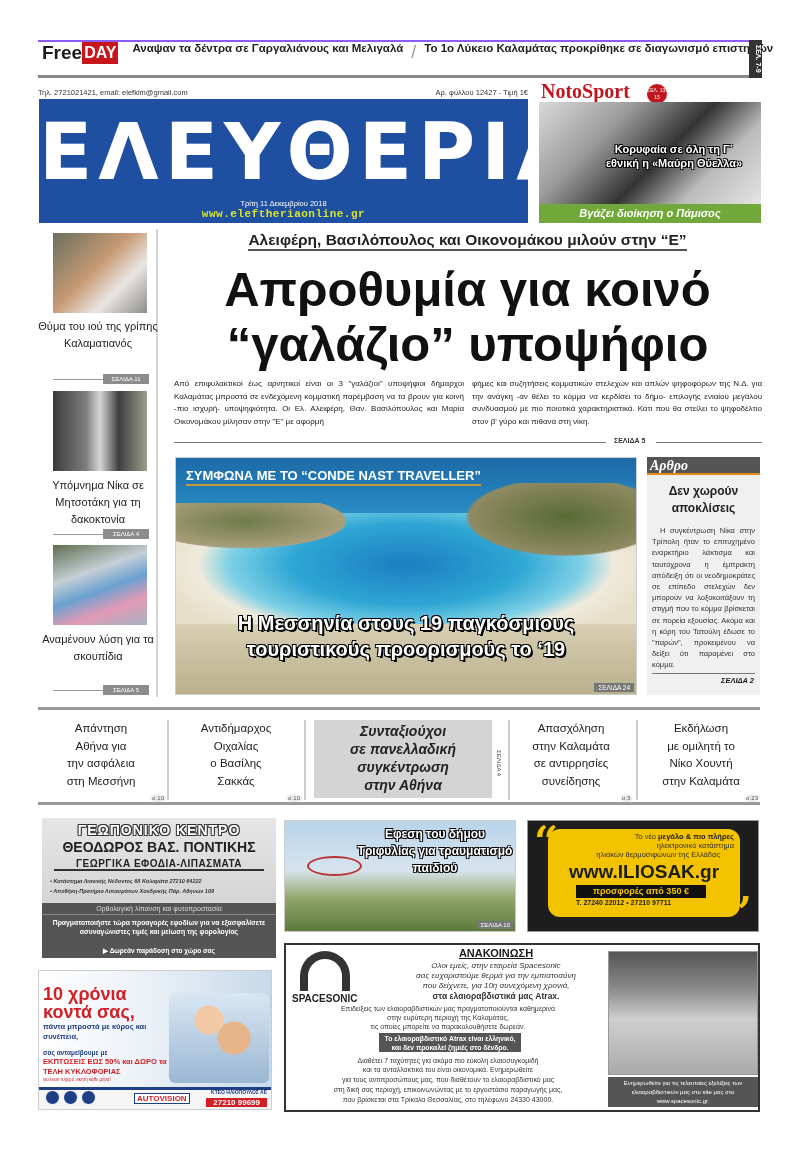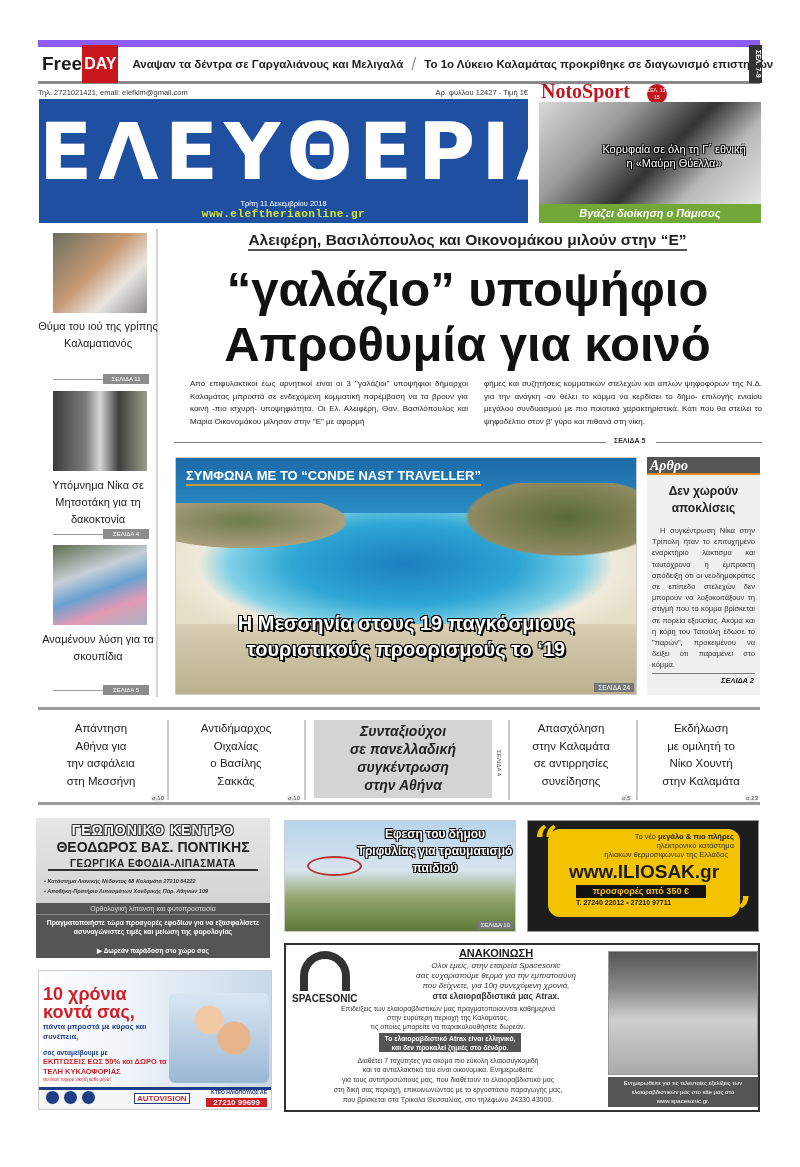--- a/index.html
+++ b/index.html
@@ -1,56 +1,56 @@
 <!DOCTYPE html>
 <html><head>
 <meta charset="utf-8">
 <style>
   * { box-sizing: border-box; margin: 0; padding: 0; }
   body { width: 800px; height: 1167px; background: #ffffff; font-family: "Liberation Sans", sans-serif; color: #1a1a1a; position: relative; overflow: hidden; }
   .abs { position: absolute; }
 
   
-  .topstrip { left: 38px; top: 40px; width: 722px; height: 44px; border-top: 7px solid #8b5cf6; border-bottom: 3px solid #8a8a8a; display: flex; align-items: center; }
+  .topstrip { left: 38px; top: 40px; width: 722px; height: 38px; border-top: 2px solid #8b5cf6; border-bottom: 3px solid #8a8a8a; display: flex; align-items: flex-start; }
   .freeday { margin-left: 4px; display: flex; align-items: center; font-weight: bold; font-size: 19px; line-height: 22px; font-family: "Liberation Sans", sans-serif; }
   .freeday .free { color: #1c1c1c; }
-  .freeday .day { background: #c8161d; color: #fff; padding: 8px 2px; font-size: 16px; }
+  .freeday .day { background: #c8161d; color: #fff; padding: 0 2px; font-size: 16px; }
   .strip-text { font-size: 11.5px; font-weight: bold; color: #222; margin-left: 14px; white-space: nowrap; }
   .strip-sep { font-size: 18px; color: #999; margin: 0 8px; font-weight: normal; }
   .strip-page { position: absolute; right: -2px; top: -2px; width: 13px; height: 38px; background: #333; color: #fff; font-size: 7px; writing-mode: vertical-rl; text-align: center; font-weight: bold; }
 
   .infoline { left: 38px; top: 88px; width: 490px; font-size: 7.5px; color: #333; display: flex; justify-content: space-between; }
 
   
   .masthead { left: 39px; top: 99px; width: 489px; height: 124px; background: #1f4fa0; }
   .masthead-title { position: absolute; left: 0; top: 8px; width: 100%; text-align: center; color: #fff; font-size: 78px; font-weight: bold; letter-spacing: 6px; font-family: "DejaVu Sans", sans-serif; line-height: 90px; }
   .masthead-date { position: absolute; left: 0; top: 100px; width: 100%; text-align: center; color: #fff; font-size: 7.5px; }
   .masthead-url { position: absolute; left: 0; top: 109px; width: 100%; text-align: center; color: #d6e52b; font-size: 11px; font-weight: bold; letter-spacing: 0.5px; font-family: Liberation Mono, monospace; }
 
   
   .noto { left: 539px; top: 80px; width: 222px; height: 143px; }
   .noto-logo { position: absolute; left: 2px; top: 0; font-family: "Liberation Serif", serif; font-weight: bold; font-size: 20px; color: #c0161e; }
   .noto-badge { position: absolute; left: 108px; top: 4px; width: 20px; height: 20px; border-radius: 50%; background: #c0161e; color: #fff; font-size: 5px; text-align: center; line-height: 7px; padding-top: 3px; }
   .noto-photo { position: absolute; left: 0; top: 22px; width: 222px; height: 102px; background: linear-gradient(135deg, #d9d9d9 0%, #9b9b9b 30%, #333 55%, #bbb 75%, #e4e4e4 100%); overflow: hidden; }
-  .noto-caption { position: absolute; left: 60px; top: 40px; width: 150px; text-align: center; color: #fff; font-weight: normal; font-size: 11px; line-height: 14px; text-shadow: 1px 1px 0 #000, -1px -1px 0 #000, 1px -1px 0 #000, -1px 1px 0 #000; }
+  .noto-caption { position: absolute; left: 60px; top: 40px; width: 150px; text-align: center; color: #fff; font-weight: bold; font-size: 11px; line-height: 14px; text-shadow: 1px 1px 0 #000, -1px -1px 0 #000, 1px -1px 0 #000, -1px 1px 0 #000; }
   .noto-green { position: absolute; left: 0; top: 124px; width: 222px; height: 19px; background: #72a83a; color: #fff; font-style: italic; font-weight: bold; font-size: 11px; text-align: center; line-height: 19px; }
 
   
   .leftcol { left: 38px; top: 229px; width: 120px; height: 468px; border-right: 2px solid #d5d5d5; }
   .lc-img { position: absolute; left: 15px; width: 94px; height: 80px; }
   .lc-title { position: absolute; left: 0; width: 120px; text-align: center; font-size: 11px; line-height: 17px; color: #222; }
   .lc-page { position: absolute; left: 65px; width: 46px; height: 10px; background: #8c8c8c; color: #fff; font-size: 6px; text-align: center; line-height: 10px; }
   .lc-line { position: absolute; left: 15px; width: 50px; height: 1px; background: #9a9a9a; }
 
   
   .kicker { left: 175px; top: 231px; width: 585px; text-align: center; font-size: 15.5px; font-weight: bold; color: #222; }
   .kicker span { border-bottom: 2px solid #555; padding-bottom: 1px; }
   .headline { left: 175px; top: 262px; width: 585px; text-align: center; font-size: 49px; font-weight: bold; line-height: 55px; color: #111; font-family: "Liberation Sans", sans-serif; }
   .lead-body { left: 174px; top: 378px; width: 588px; display: flex; justify-content: space-between; font-size: 8px; line-height: 12.5px; color: #222; }
-  .lead-body p { width: 290px; text-align: justify; margin-left: 16px; }
+  .lead-body p { width: 290px; text-align: justify; }
   .lead-page { left: 174px; top: 437px; width: 588px; height: 10px; }
   .lead-page .line { position: absolute; top: 5px; height: 1px; background: #777; }
   .lead-page .lbl { position: absolute; left: 440px; top: 0; font-size: 7px; font-weight: bold; color: #333; }
 
   
   .beach { left: 175px; top: 457px; width: 462px; height: 238px; overflow: hidden; border: 1px solid #ccc;
     background: radial-gradient(ellipse 55% 38% at 50% 45%, #1b7fc0 0%, #2ea6d4 45%, #7fd1e6 70%, #efeadb 82%, #e6dfc8 100%);
   }
   .beach::before { content: ""; position: absolute; left: 0; top: 0; width: 100%; height: 55px; background: linear-gradient(#1c6aa8, #2a8cc4); }
   .beach .land-l { position: absolute; left: 0; top: 45px; width: 170px; height: 45px; background: radial-gradient(ellipse at 40% 40%, #6e7b4a, #a99f7c 70%, transparent 72%); }
@@ -69,42 +69,42 @@
 
   
   .teasers { left: 38px; top: 707px; width: 722px; height: 98px; border-top: 3px solid #9a9a9a; border-bottom: 3px solid #9a9a9a; }
   .teaser { position: absolute; top: 10px; text-align: center; font-size: 11.5px; line-height: 17.5px; color: #222; }
   .teaser-pg { position: absolute; font-size: 6px; color: #555; background: #eee; border-radius: 50%; padding: 1px 2px; }
   .vsep { position: absolute; top: 10px; width: 2px; height: 80px; background: #ccc; }
   .teaser-box { position: absolute; left: 276px; top: 10px; width: 178px; height: 78px; background: #d4d4d4; text-align: center; font-weight: bold; font-style: italic; font-size: 14px; line-height: 18px; padding-top: 2px; color: #222; }
   .teaser-box-pg { position: absolute; left: 458px; top: 40px; font-size: 6px; writing-mode: vertical-rl; color: #444; }
 
   
-  .ad-geo { left: 36px; top: 818px; width: 234px; height: 112px; background: linear-gradient(#e6e6e6, #cfcfcf); }
+  .ad-geo { left: 42px; top: 818px; width: 234px; height: 112px; background: linear-gradient(#e6e6e6, #cfcfcf); }
   .geo-t1 { position: absolute; left: 0; top: 4px; width: 100%; text-align: center; font-size: 14px; font-weight: bold; color: #fff; letter-spacing: 1px; text-shadow: 1px 1px 0 #333, -1px -1px 0 #333, 1px -1px 0 #333, -1px 1px 0 #333; }
   .geo-t2 { position: absolute; left: 0; top: 21px; width: 100%; text-align: center; font-size: 14px; font-weight: bold; color: #222; }
   .geo-t3 { position: absolute; left: 12px; top: 40px; width: 210px; text-align: center; font-size: 10px; font-weight: bold; color: #222; border-bottom: 2px solid #333; letter-spacing: 0.5px; }
   .geo-addr { position: absolute; left: 8px; font-size: 5.5px; color: #333; font-style: italic; font-weight: bold; }
   .geo-band { position: absolute; left: 0; top: 85px; width: 100%; height: 55px; background: #555; }
   .geo-b1 { position: absolute; left: 0; top: 2px; width: 100%; text-align: center; font-size: 7px; color: #ddd; border-bottom: 1px solid #888; padding-bottom: 2px; }
   .geo-b2 { position: absolute; left: 0; top: 15px; width: 100%; text-align: center; font-size: 6.8px; line-height: 9px; color: #fff; font-weight: bold; }
   .geo-b3 { position: absolute; left: 0; top: 44px; width: 100%; text-align: center; font-size: 6.5px; color: #fff; font-weight: bold; }
 
   .ad-basket { left: 284px; top: 820px; width: 232px; height: 112px; overflow: hidden; background: linear-gradient(#b8d4ea 0%, #d7e4ee 45%, #93a66b 70%, #5c7a3a 100%); border: 1px solid #ccc; }
   .basket-title { position: absolute; left: 70px; top: 5px; width: 160px; text-align: center; color: #fff; font-weight: bold; font-size: 12px; line-height: 17px; text-shadow: 1px 1px 0 #000, -1px -1px 0 #000, 1px -1px 0 #000, -1px 1px 0 #000; }
   .basket-hoop { position: absolute; left: 22px; top: 35px; width: 55px; height: 20px; border: 2px solid #b33; border-radius: 50%; }
   .basket-page { position: absolute; right: 2px; bottom: 2px; background: #777; color: #fff; font-size: 6px; padding: 1px 3px; }
 
   .ad-ilio { left: 527px; top: 820px; width: 232px; height: 112px; background: #1d1d1d; border: 1px solid #999; }
   .ilio-inner { position: absolute; left: 20px; top: 8px; width: 192px; height: 88px; background: #f3c300; border-radius: 12px; }
   .ilio-quote { position: absolute; color: #f3c300; font-size: 42px; font-weight: bold; font-family: "DejaVu Serif", serif; line-height: 40px; }
   .ilio-l1 { position: absolute; left: 0; top: 3px; width: 100%; text-align: right; padding-right: 6px; font-size: 7.5px; color: #333; }
   .ilio-l1 b { color: #222; }
   .ilio-l2 { position: absolute; left: 0; top: 12px; width: 100%; text-align: right; padding-right: 6px; font-size: 7.5px; color: #333; }
-  .ilio-l3 { position: absolute; left: 0; top: 21px; width: 100%; text-align: right; padding-right: 12px; font-size: 7.5px; color: #333; }
+  .ilio-l3 { position: absolute; left: 0; top: 21px; width: 100%; text-align: right; padding-right: 20px; font-size: 7.5px; color: #333; }
   .ilio-url { position: absolute; left: 0; top: 32px; width: 100%; text-align: center; font-size: 19px; font-weight: bold; color: #1d1d1d; }
   .ilio-offer { position: absolute; left: 28px; top: 56px; width: 130px; height: 13px; background: #111; color: #f3c300; font-size: 9px; text-align: center; line-height: 13px; font-weight: bold; }
   .ilio-tel { position: absolute; left: 28px; top: 70px; width: 150px; font-size: 7px; color: #222; font-weight: bold; }
 
   .ad-auto { left: 38px; top: 970px; width: 234px; height: 140px; background: linear-gradient(90deg, #ffffff 0%, #eef3f8 40%, #c7d9ea 100%); border: 1px solid #ccc; overflow: hidden; }
   .auto-t1 { position: absolute; left: 4px; top: 14px; font-size: 18px; font-weight: bold; color: #d21f26; line-height: 18px; }
   .auto-t2 { position: absolute; left: 4px; top: 51px; font-size: 7.5px; font-weight: bold; color: #1e3f86; line-height: 10px; }
   .auto-t3 { position: absolute; left: 4px; top: 78px; font-size: 6.5px; font-weight: bold; color: #1e3f86; }
   .auto-t4 { position: absolute; left: 4px; top: 86px; font-size: 7.5px; font-weight: bold; color: #d21f26; line-height: 10px; }
   .auto-t5 { position: absolute; left: 4px; top: 106px; font-size: 4.5px; color: #d21f26; }
@@ -171,22 +171,22 @@
   <div class="lc-page" style="top:300px">ΣΕΛΙΔΑ 4</div>
 
   <div class="lc-img" style="top:316px;background:linear-gradient(160deg,#5f6d4e 0%,#c6cfd6 35%,#6aa1d1 55%,#e29ab4 75%,#a4b3c2 100%);"></div>
   <div class="lc-title" style="top:402px">Αναμένουν λύση για τα σκουπίδια</div>
   <div class="lc-line" style="top:461px"></div>
   <div class="lc-page" style="top:456px">ΣΕΛΙΔΑ 5</div>
 </div>
 
 <div class="abs kicker"><span>Αλειφέρη, Βασιλόπουλος και Οικονομάκου μιλούν στην “Ε”</span></div>
 <div class="abs headline">
+  <div>Απροθυμία για κοινό</div>
   <div>“γαλάζιο” υποψήφιο</div>
-  <div>Απροθυμία για κοινό</div>
 </div>
 <div class="abs lead-body">
   <p>Από επιφυλακτικοί έως αρνητικοί είναι οι 3 "γαλάζιοι" υποψήφιοι δήμαρχοι Καλαμάτας μπροστά σε ενδεχόμενη κομματική παρέμβαση να τα βρουν για κοινή -πιο ισχυρή- υποψηφιότητα. Οι Ελ. Αλειφέρη, Θαν. Βασιλόπουλος και Μαρία Οικονομάκου μίλησαν στην "Ε" με αφορμή</p>
   <p>φήμες και συζητήσεις κομματικών στελεχών και απλών ψηφοφόρων της Ν.Δ. για την ανάγκη -αν θέλει το κόμμα να κερδίσει το δήμο- επιλογής ενιαίου μεγάλου συνδυασμού με πιο ποιοτικά χαρακτηριστικά. Κάτι που θα στείλει το ψηφοδέλτιο στον β' γύρο και πιθανά στη νίκη.</p>
 </div>
 <div class="abs lead-page">
   <div class="line" style="left:0;width:432px"></div>
   <span class="lbl">ΣΕΛΙΔΑ 5</span>
   <div class="line" style="left:482px;width:106px"></div>
 </div>

